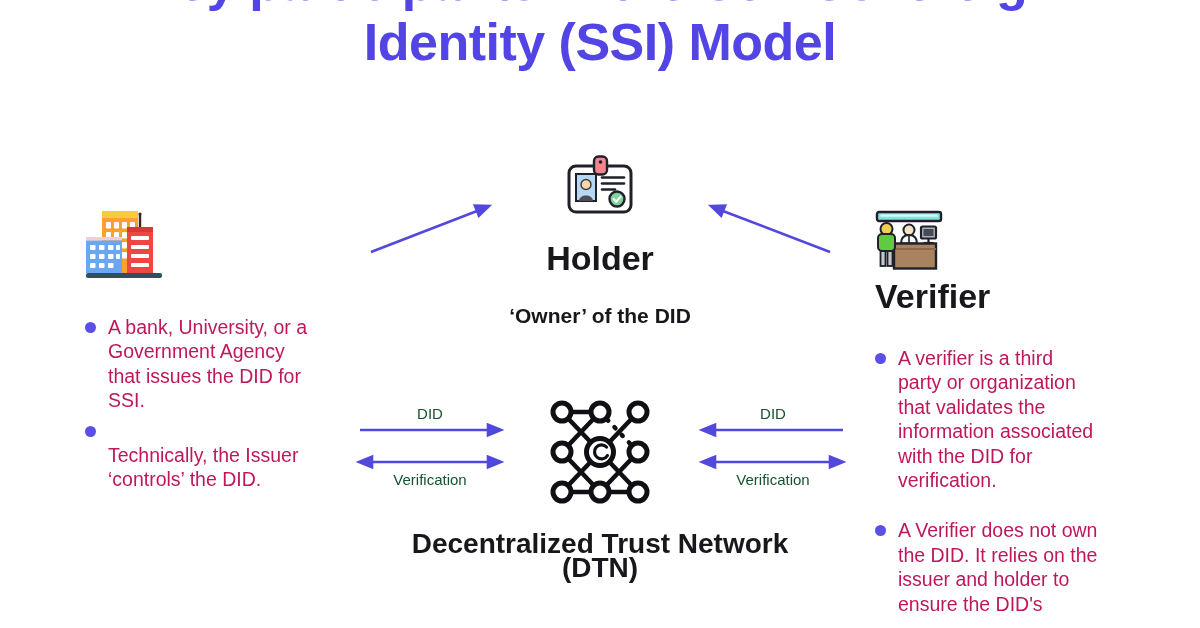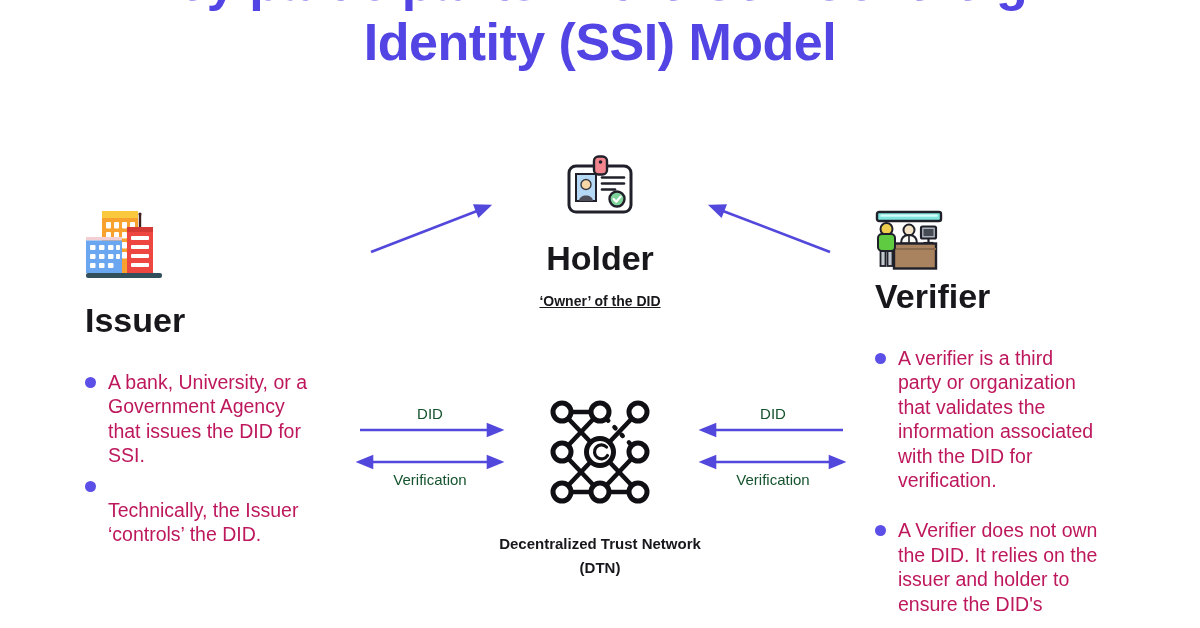--- a/index.html
+++ b/index.html
@@ -16,21 +16,21 @@
   
   .title {
     position:absolute; top:-48px; left:0; right:0;
     text-align:center; font-weight:700; font-size:52px; line-height:60px;
     color:#5245E4; letter-spacing:-0.5px;
   }
 
   
   .holder-group { position:absolute; top:155px; left:0; right:0; text-align:center; }
   .holder-heading { font-weight:700; font-size:34px; line-height:38px; color:#17171C; margin-top:20px; }
-  .holder-sub { font-weight:700; font-size:14px; line-height:20px; color:#17171C; margin-top:14px;text-decoration:underline; }
+  .holder-sub { font-weight:700; font-size:21px; line-height:20px; color:#17171C; margin-top:29px; }
 
   .issuer-group { position:absolute; top:207px; left:85px; width:262px; }
   .verifier-group { position:absolute; top:210px; left:875px; width:262px; }
   .side-heading { font-weight:700; font-size:34px; line-height:36px; color:#17171C; }
   .issuer-group .side-heading { margin-top:19px; }
 
   .bullets { margin-top:32px; }
   .li { display:flex; align-items:flex-start; }
   .li + .li { margin-top:6px; }
   .verifier-group .li + .li { margin-top:26px; }
@@ -38,21 +38,21 @@
     width:11px; height:11px; border-radius:50%;
     background:#5B4FE8; flex:0 0 11px; margin:7px 12px 0 0;
   }
   .li-text {
     font-size:19.5px; line-height:24.4px; color:#be185d;
     white-space:pre-line;
   }
 
   
   .dtn-group { position:absolute; top:396px; left:0; right:0; text-align:center; }
-  .dtn-label { font-weight:700; font-size:15px; line-height:24px; color:#17171C; margin-top:20px; }
+  .dtn-label { font-weight:700; font-size:28px; line-height:24px; color:#17171C; margin-top:20px; }
 
   
   .arrow-label {
     position:absolute; width:140px; text-align:center;
     font-size:15px; line-height:18px; color:#14532d;
   }
   .lbl-did-left { left:360px; top:405px; }
   .lbl-ver-left { left:360px; top:471px; }
   .lbl-did-right { left:703px; top:405px; }
   .lbl-ver-right { left:703px; top:471px; }
@@ -167,21 +167,20 @@
             <rect x="14" y="47" width="5.5" height="5" rx="1"></rect>
             <rect x="23" y="47" width="5.5" height="5" rx="1"></rect>
             <rect x="31" y="47" width="4" height="5" rx="1"></rect>
           <rect x="5" y="56" width="5.5" height="5" rx="1"></rect>
             <rect x="14" y="56" width="5.5" height="5" rx="1"></rect>
             <rect x="23" y="56" width="5.5" height="5" rx="1"></rect>
         </g>
         <rect x="1" y="66" width="76" height="5" rx="2" fill="#32505B"></rect>
       </svg>
     </span>
-    <div class="side-heading">Issuer</div>
     <div class="bullets">
       <div class="li">
         <span class="dot"></span>
         <span class="li-text">A bank, University, or a
 Government Agency
 that issues the DID for
 SSI.</span>
       </div>
       <div class="li">
         <span class="dot"></span>

